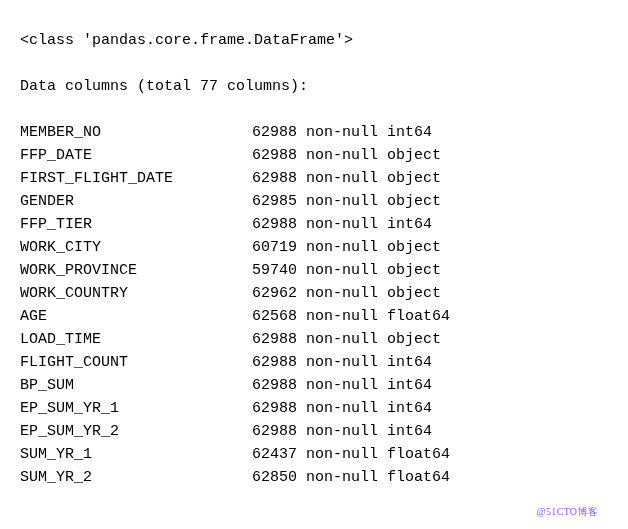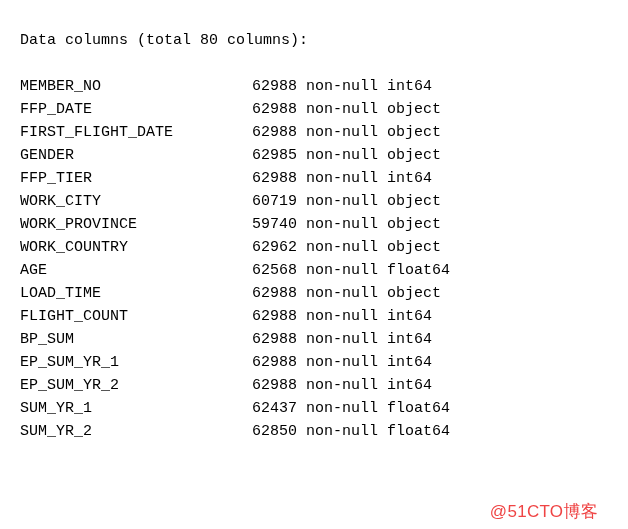--- a/index.html
+++ b/index.html
@@ -4,25 +4,26 @@
 <style>
   html,body{margin:0;padding:0;background:#fff}
   body{width:628px;height:529px;overflow:hidden;position:relative;
        font-family:"SimSun","NSimSun","Courier New",monospace;
        font-size:15px;line-height:23px;color:#000}
   .wrap{padding:6px 0 0 20px;white-space:pre}
   .row{display:block}
   .c1{display:inline-block;width:232px}
   .c2{display:inline-block}
   .wm{position:absolute;right:30px;bottom:6px;
-      font-family:Liberation Sans, sans-serif;
-      font-size:17px;color:#ef4444;pointer-events:none;
+      font-family:Liberation Serif, serif;
+      font-size:10px;color:#8b5cf6;pointer-events:none;
       user-select:none;letter-spacing:0.3px}
 </style>
 </head>
 <body>
 
 <div class="wrap">
-<span class="row">Data columns (total 80 columns):</span>
+<span class="row">&lt;class 'pandas.core.frame.DataFrame'&gt;</span>
+<span class="row">Data columns (total 77 columns):</span>
 <div id="rows"><span class="row"><span class="c1">MEMBER_NO</span><span class="c2">62988 non-null int64</span></span><span class="row"><span class="c1">FFP_DATE</span><span class="c2">62988 non-null object</span></span><span class="row"><span class="c1">FIRST_FLIGHT_DATE</span><span class="c2">62988 non-null object</span></span><span class="row"><span class="c1">GENDER</span><span class="c2">62985 non-null object</span></span><span class="row"><span class="c1">FFP_TIER</span><span class="c2">62988 non-null int64</span></span><span class="row"><span class="c1">WORK_CITY</span><span class="c2">60719 non-null object</span></span><span class="row"><span class="c1">WORK_PROVINCE</span><span class="c2">59740 non-null object</span></span><span class="row"><span class="c1">WORK_COUNTRY</span><span class="c2">62962 non-null object</span></span><span class="row"><span class="c1">AGE</span><span class="c2">62568 non-null float64</span></span><span class="row"><span class="c1">LOAD_TIME</span><span class="c2">62988 non-null object</span></span><span class="row"><span class="c1">FLIGHT_COUNT</span><span class="c2">62988 non-null int64</span></span><span class="row"><span class="c1">BP_SUM</span><span class="c2">62988 non-null int64</span></span><span class="row"><span class="c1">EP_SUM_YR_1</span><span class="c2">62988 non-null int64</span></span><span class="row"><span class="c1">EP_SUM_YR_2</span><span class="c2">62988 non-null int64</span></span><span class="row"><span class="c1">SUM_YR_1</span><span class="c2">62437 non-null float64</span></span><span class="row"><span class="c1">SUM_YR_2</span><span class="c2">62850 non-null float64</span></span></div>
 </div>
 
 <div class="wm">@51CTO博客</div>
 
 </body></html>

